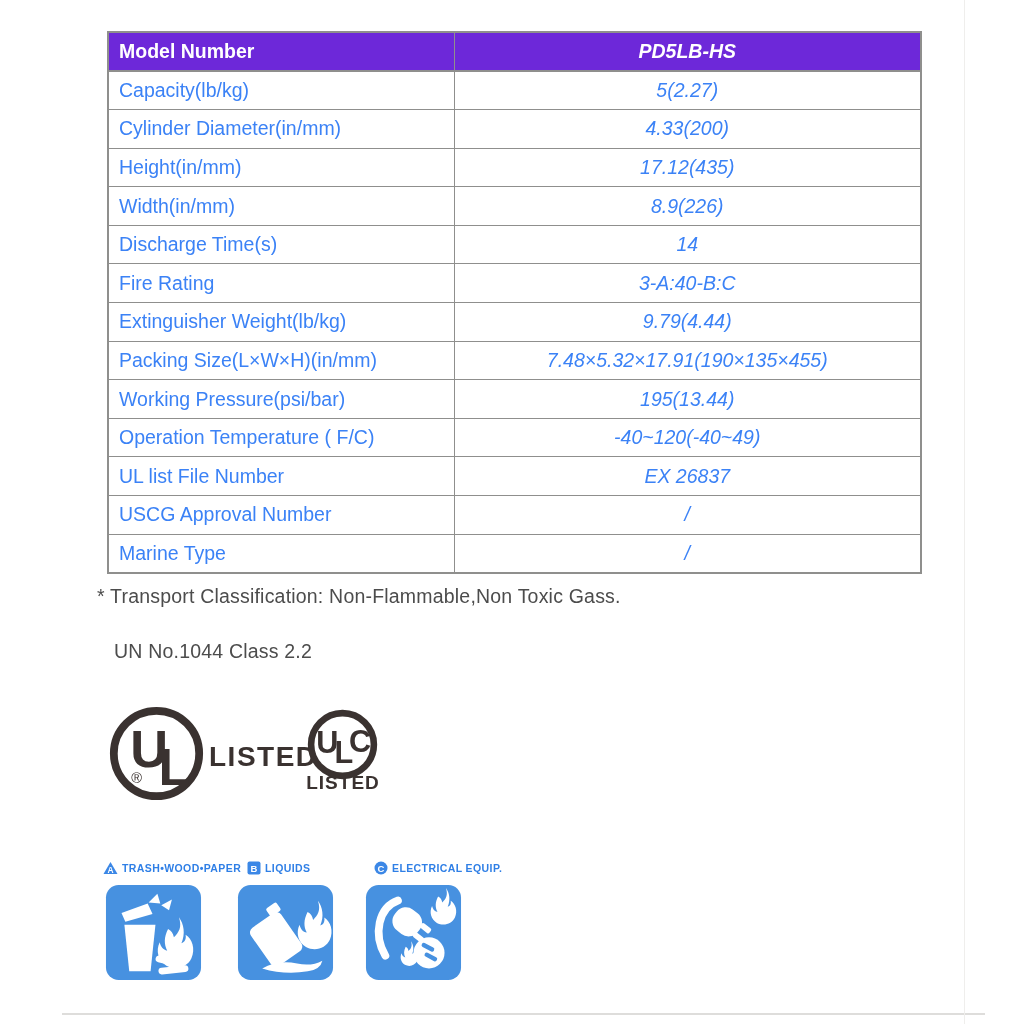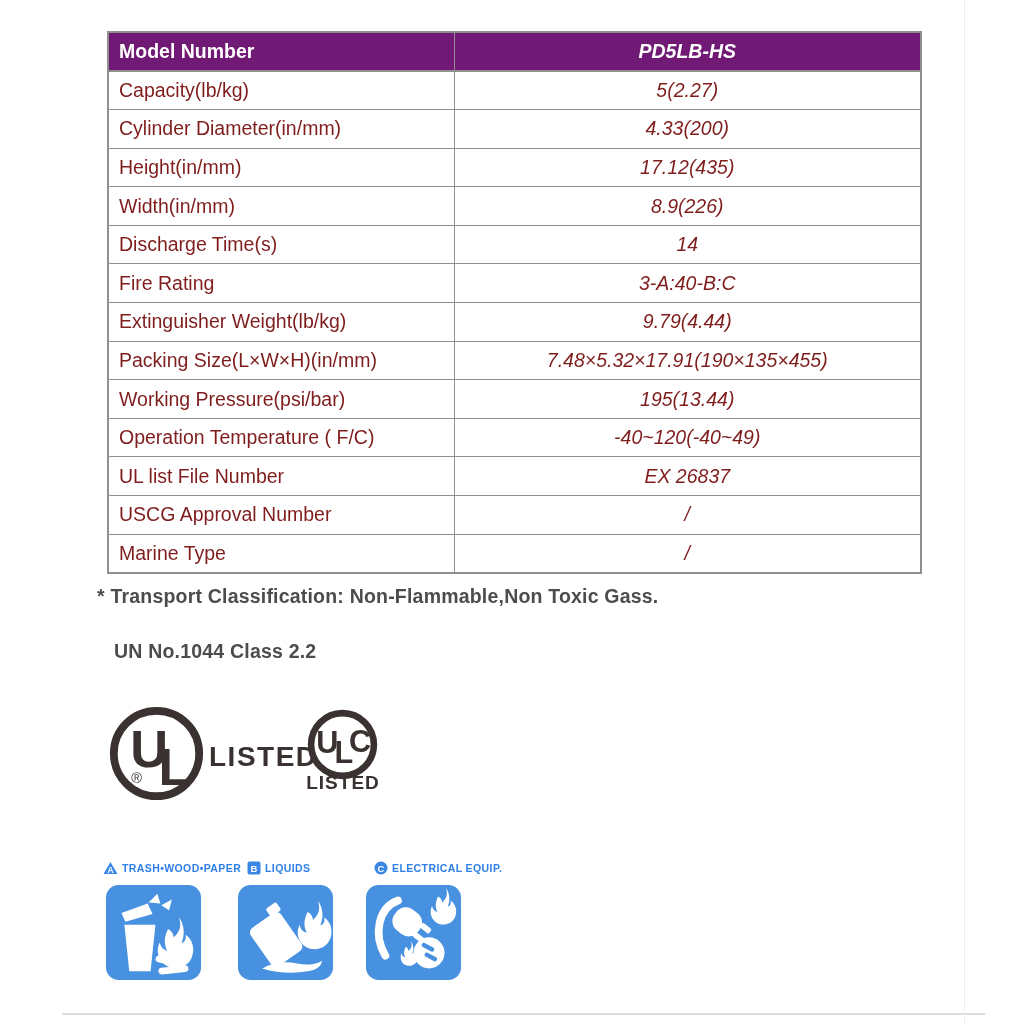--- a/index.html
+++ b/index.html
@@ -9,27 +9,27 @@
 
   
   #spec-table { position:absolute; left:107px; top:31px; width:813px;
     border-collapse:collapse; table-layout:fixed;
     border:2px solid #8f8f8d; }
   #spec-table col.c1 { width:346px; }
   #spec-table col.c2 { width:467px; }
   #spec-table th, #spec-table td { border:1px solid #8f8f8d; font-size:19.5px; overflow:hidden; white-space:nowrap; }
   #spec-table thead tr { height:39px; }
   #spec-table tbody tr { height:38.6px; }
-  #spec-table thead th { background:#701a75; color:#ffffff; font-weight:bold; border-bottom:2px solid #8f8f8d; }
+  #spec-table thead th { background:#6d28d9; color:#ffffff; font-weight:bold; border-bottom:2px solid #8f8f8d; }
   #spec-table th.lbl, #spec-table td.lbl { text-align:left; padding-left:10px; }
   #spec-table th.val, #spec-table td.val { text-align:center;font-style:italic; }
-  #spec-table td { color:#7f1d1d; }
-
-  
-  .footnote { position:absolute; font-size:19.5px; color:#4c4c4c; letter-spacing:0.2px;font-weight:bold; }
+  #spec-table td { color:#3b82f6; }
+
+  
+  .footnote { position:absolute; font-size:19.5px; color:#4c4c4c; letter-spacing:0.2px; }
   #footnote-1 { left:97px;  top:585px; }
   #footnote-2 { left:114px; top:640px; }
 
   
   #ul-logo   { position:absolute; left:108px; top:705px; width:97px; height:97px; }
   #ul-listed { position:absolute; left:209px; top:741px; font-size:28px; font-weight:bold;
                color:#3a3230; letter-spacing:1.5px; }
   #ulc-logo  { position:absolute; left:306px; top:708px; width:73px; height:73px; }
   #ulc-listed{ position:absolute; left:301px; top:772px; width:84px; text-align:center;
                font-size:19px; font-weight:bold; color:#3a3230; letter-spacing:1px; }

